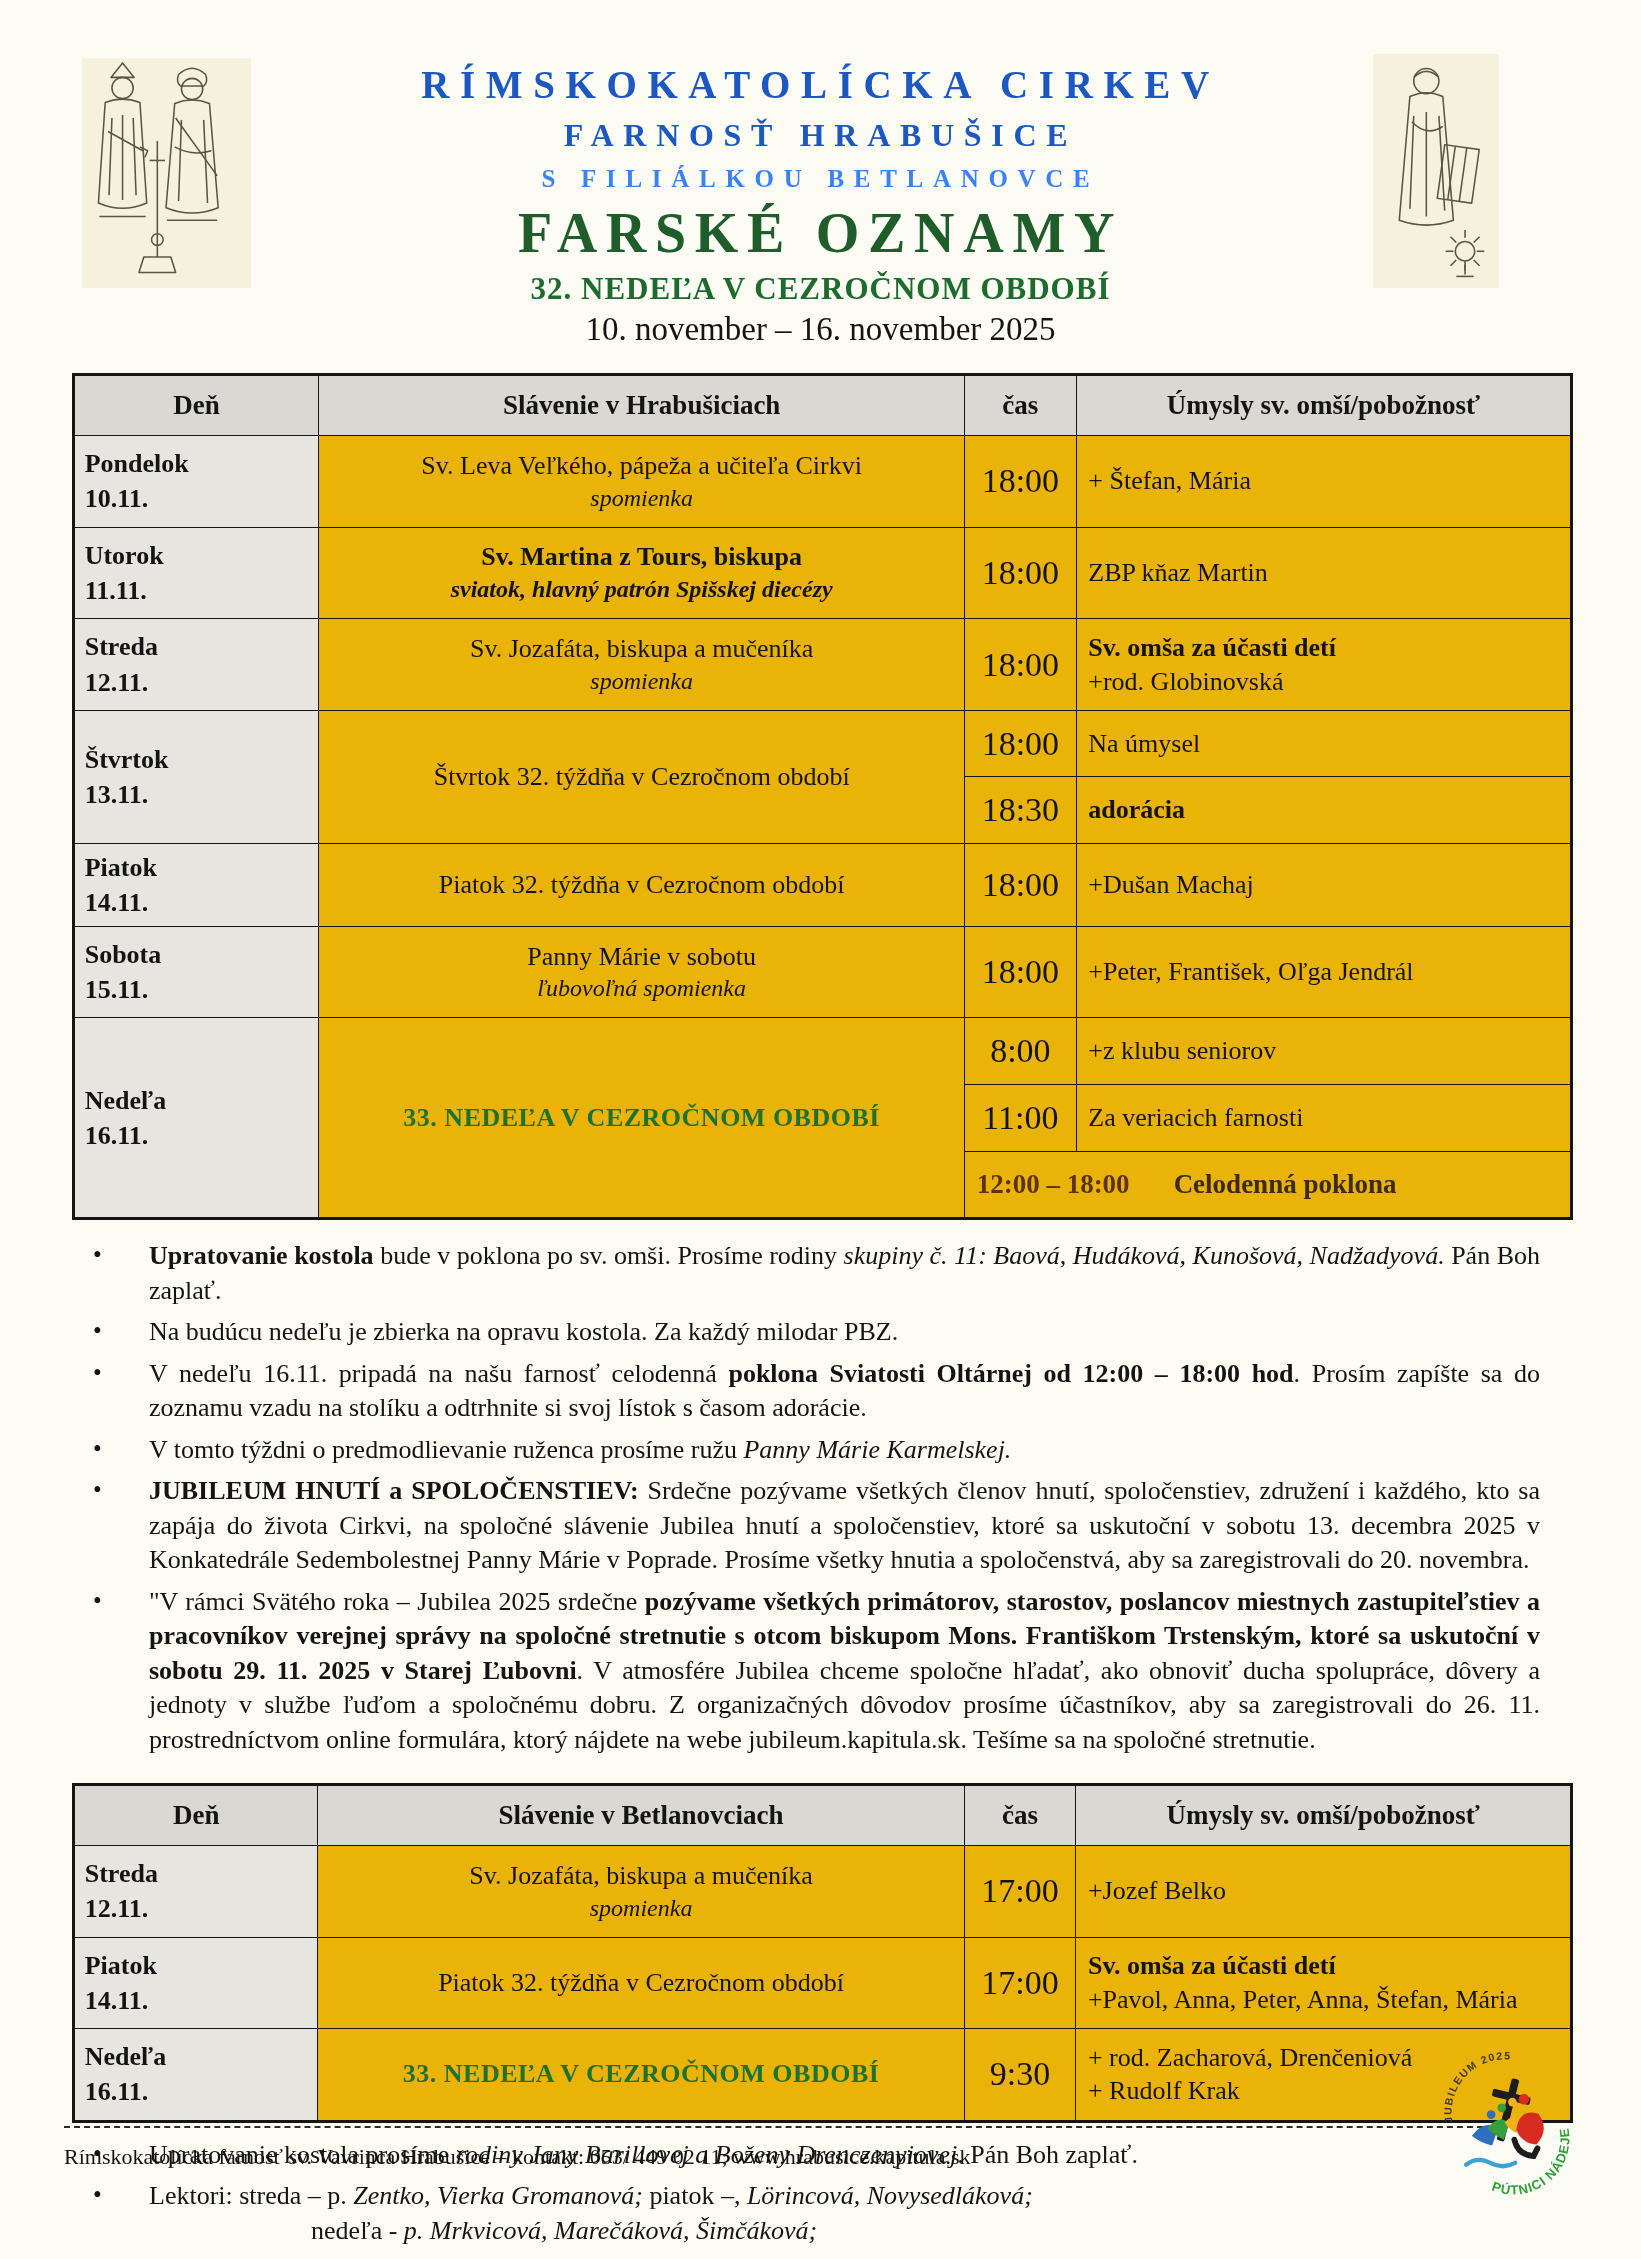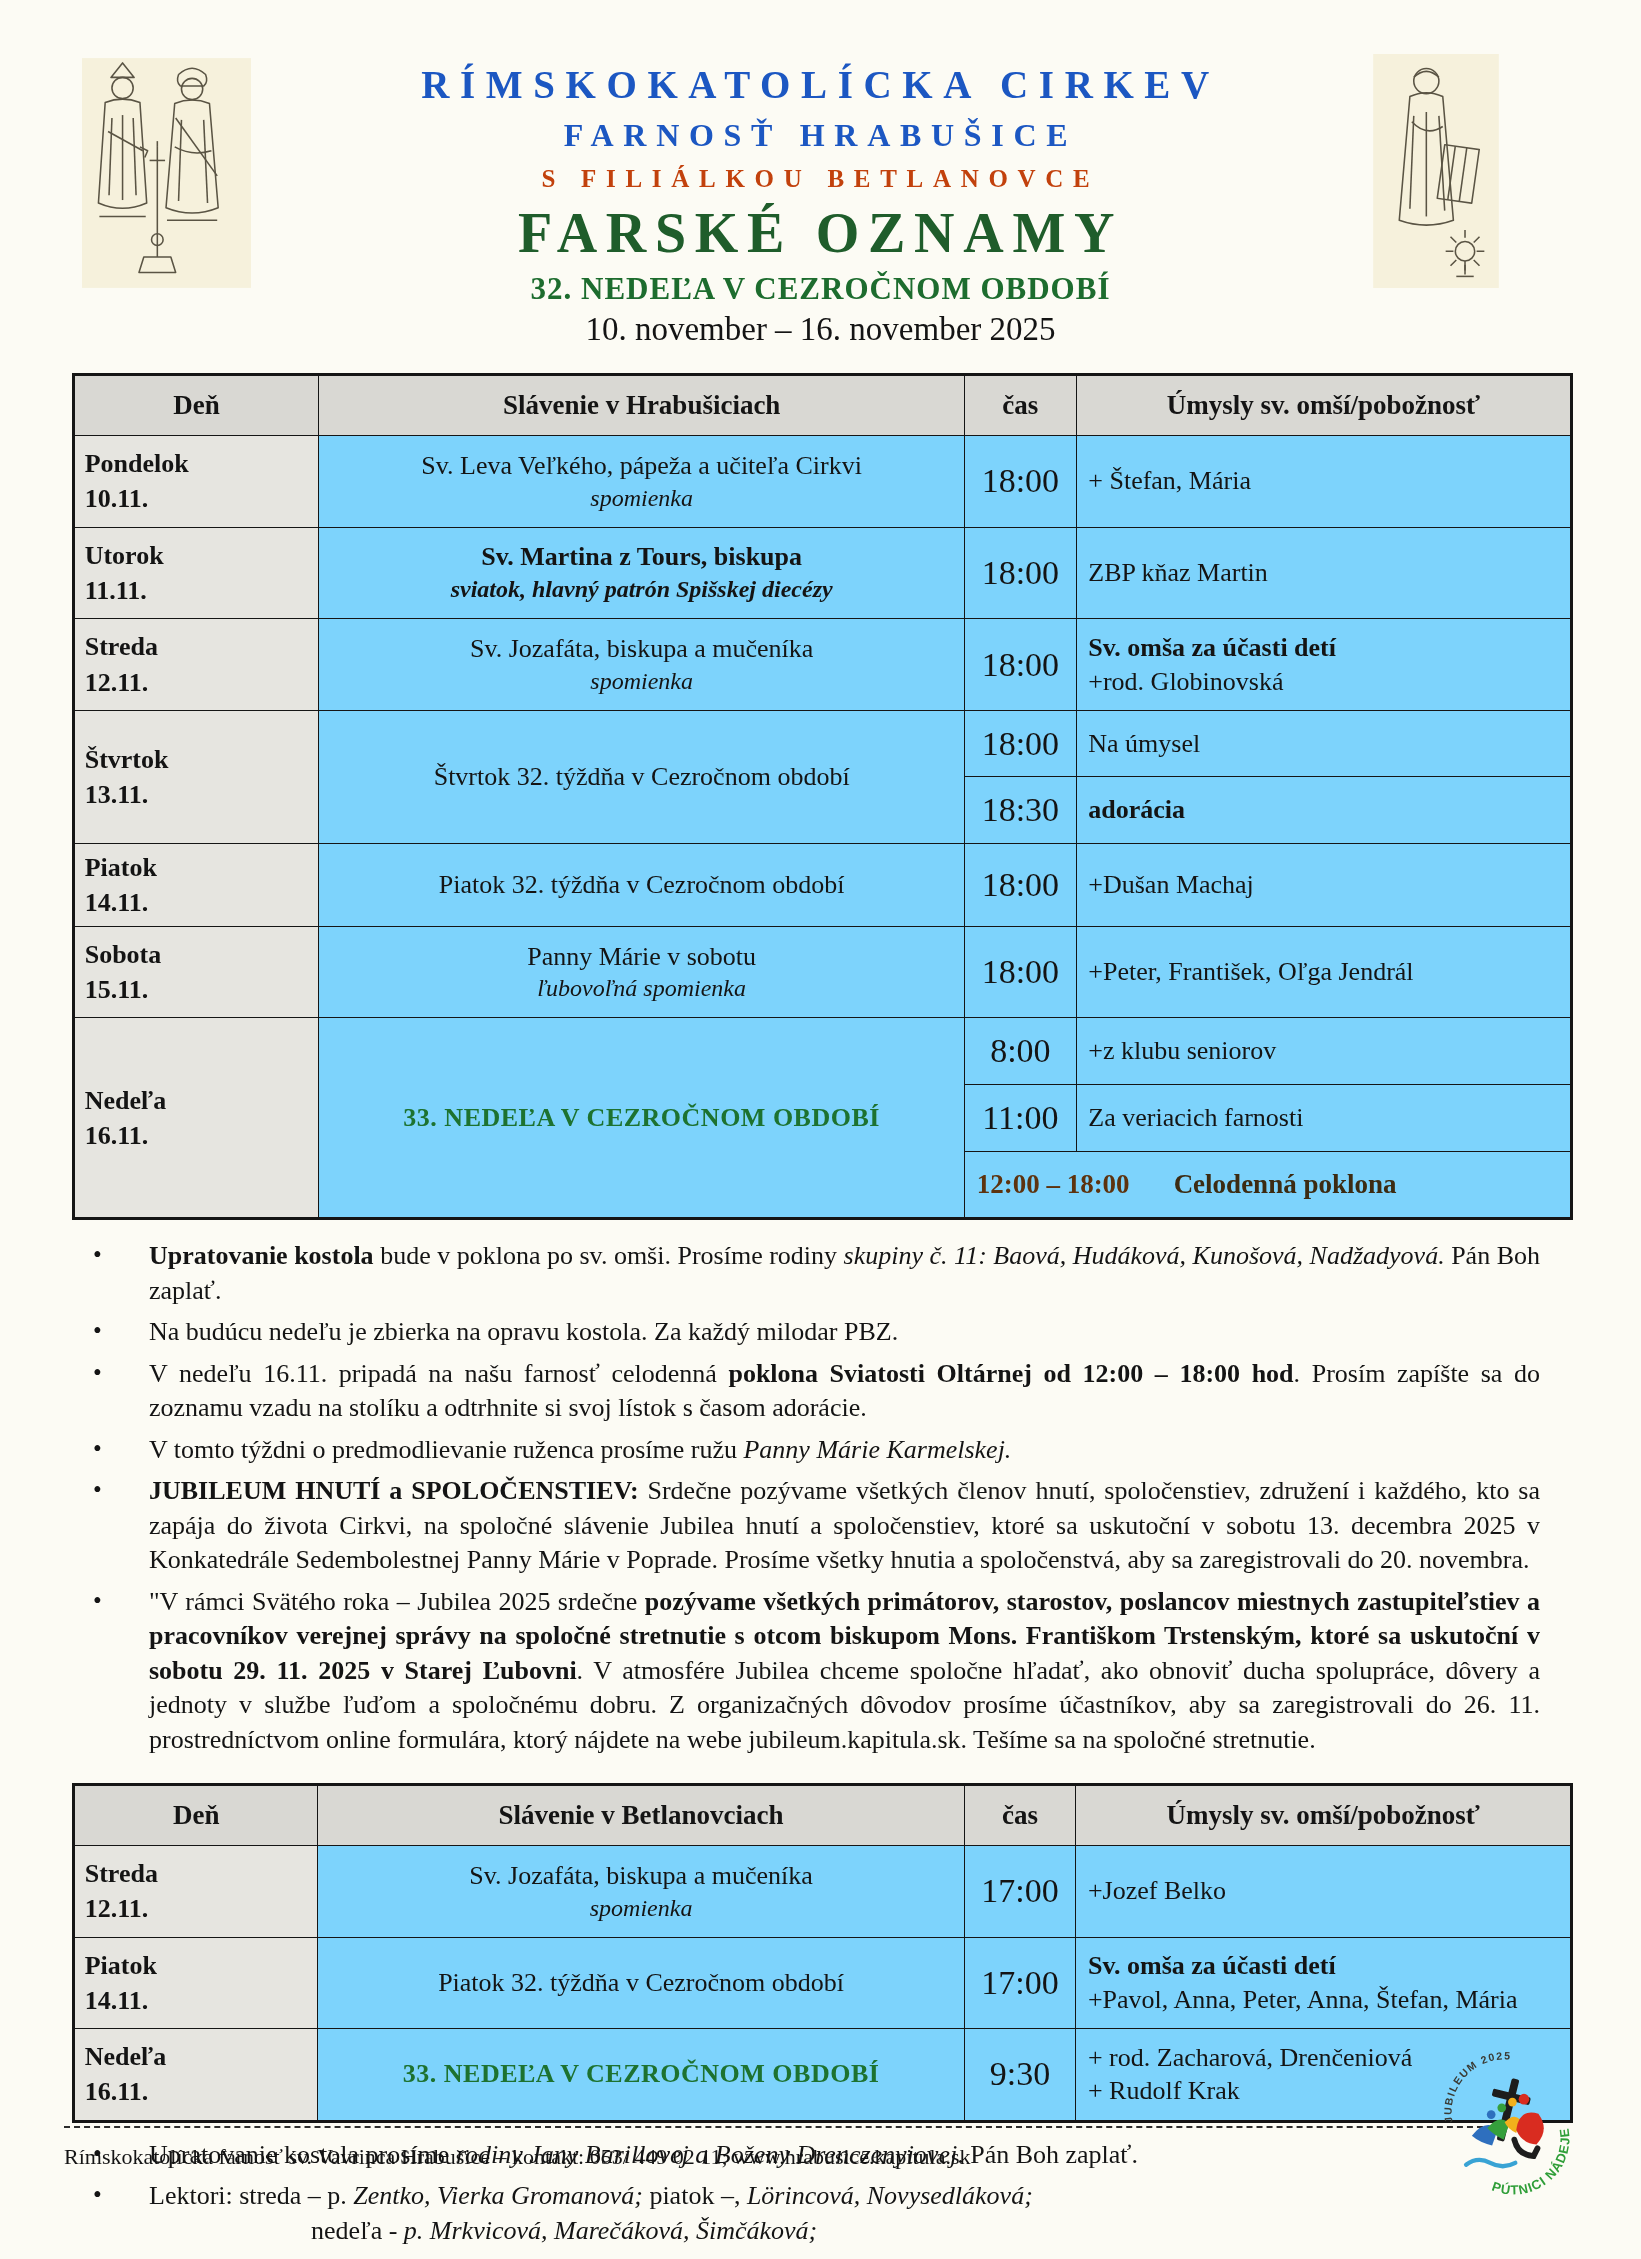--- a/index.html
+++ b/index.html
@@ -7,26 +7,26 @@
     position:relative; width:1641px; height:2259px; margin:0 auto;
     background:#fcfbf4; color:#141414; overflow:hidden;
     font-family:"Liberation Serif", serif;
   }
   
   .header { position:relative; padding-top:62px; text-align:center; }
   .img-left  { position:absolute; left:82px;  top:58px; }
   .img-right { position:absolute; left:1373px; top:54px; }
   .org1 { font-size:39px; font-weight:bold; letter-spacing:10.6px; color:#1c57c2; }
   .org2 { font-size:32px; font-weight:bold; letter-spacing:9.7px; color:#1c57c2; margin-top:9.7px; }
-  .org3 { font-size:25px; font-weight:bold; letter-spacing:9.7px; color:#c2410c; margin-top:11.6px; }
+  .org3 { font-size:25px; font-weight:bold; letter-spacing:9.7px; color:#3b82f6; margin-top:11.6px; }
   .title { font-size:56px; font-weight:bold; letter-spacing:8.7px; color:#1f5d2b; margin-top:7.7px; }
   .subtitle { font-size:31px; font-weight:bold; letter-spacing:1px; color:#1d6c2e; margin-top:5.8px; }
   .daterange { font-size:33px; margin-top:3.9px; }
   
-  table.sched { width:1501px; margin:25px 0 0 72px; border-collapse:collapse; border:3.9px solid #151515; background:#7dd3fc; }
+  table.sched { width:1501px; margin:25px 0 0 72px; border-collapse:collapse; border:3.9px solid #151515; background:#eab308; }
   table.sched th, table.sched td { border:1.9px solid #151515; }
   table.sched th { background:#d9d8d3; font-size:27px; padding:7.7px 3.9px; }
   td.day { background:#e6e5e0; font-weight:bold; font-size:26px; line-height:1.35;
            padding:5.8px 5.8px 5.8px 9.7px; vertical-align:middle; text-align:left; }
   td.cel { text-align:center; font-size:26px; line-height:1.3; padding:5.8px 9.7px; vertical-align:middle; }
   td.time { text-align:center; font-size:34px; padding:3.9px; vertical-align:middle; }
   td.int  { font-size:26px; padding:5.8px 11.6px; vertical-align:middle; text-align:left; line-height:1.3; }
   .col-day{width:241px;} .col-cel{width:657px;} .col-time{width:104px;} .col-int{width:499px;}
   .rank { font-style:italic; font-size:24px; }
   .b { font-weight:bold; } .i { font-style:italic; } .bi { font-weight:bold; font-style:italic; }

